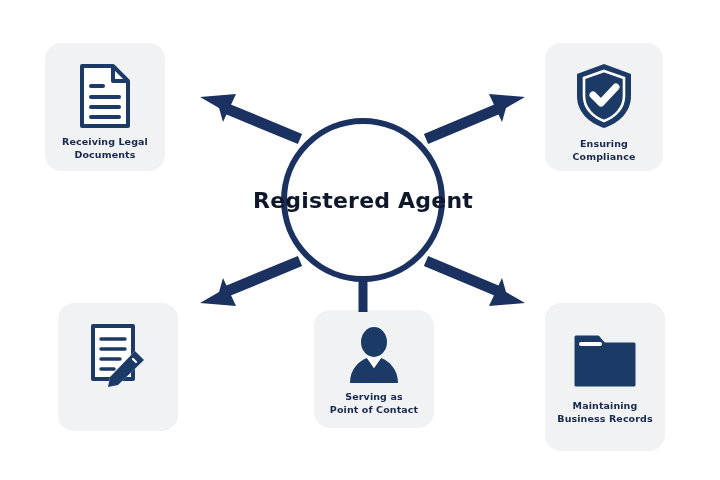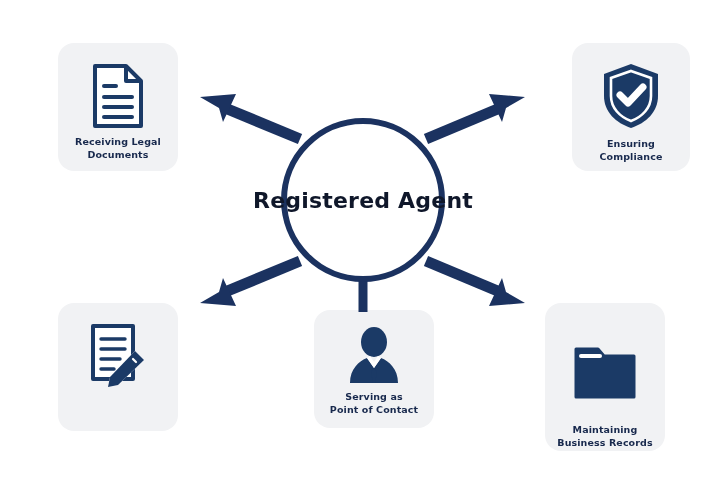--- a/index.html
+++ b/index.html
@@ -44,25 +44,25 @@
     font-weight: bold;
     font-size: 9.5px;
     line-height: 13px;
     text-align: center;
     letter-spacing: 0.1px;
     white-space: pre-line;
     padding: 0 6px;
   }
 
   
-  .card-tl { left: 58px;  top: 43px;  width: 120px; height: 128px; padding-top: 16px; }
-  .card-tr { left: 545px; top: 43px;  width: 118px; height: 128px; padding-top: 16px; margin-left: 27px; }
+  .card-tl { left: 45px;  top: 43px;  width: 120px; height: 128px; padding-top: 16px; }
+  .card-tr { left: 545px; top: 43px;  width: 118px; height: 128px; padding-top: 16px; }
   .card-bl { left: 58px;  top: 303px; width: 120px; height: 128px; padding-top: 16px; }
   .card-bc { left: 314px; top: 310px; width: 120px; height: 118px; padding-top: 14px; }
-  .card-br { left: 545px; top: 303px; width: 120px; height: 148px; padding-top: 32px; gap: 12px; }
+  .card-br { left: 545px; top: 303px; width: 120px; height: 148px; padding-top: 20px; }
 
   .card-tl .card-icon, .card-bl .card-icon { height: 74px; }
   .card-tr .card-icon { height: 74px; }
   .card-br .card-icon { height: 74px; }
   .card-bc .card-icon { height: 64px; }
 
   .card-tl .card-label,
   .card-bl .card-label { margin-top: 2px; }
   .card-tr .card-label { margin-top: 4px; }
   .card-br .card-label { margin-top: 2px; }

